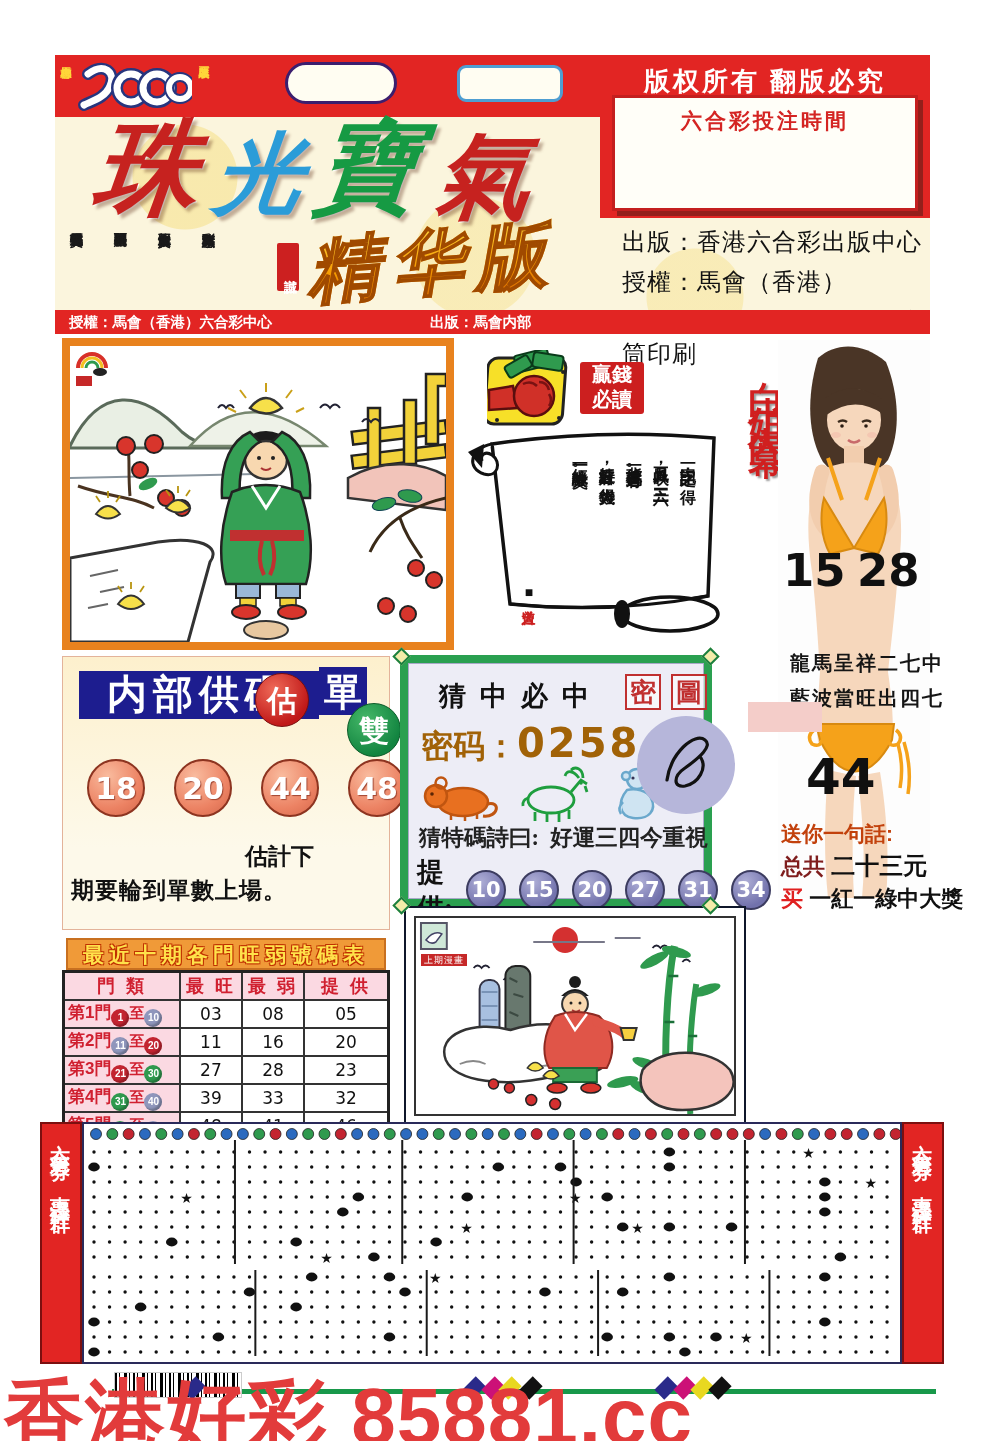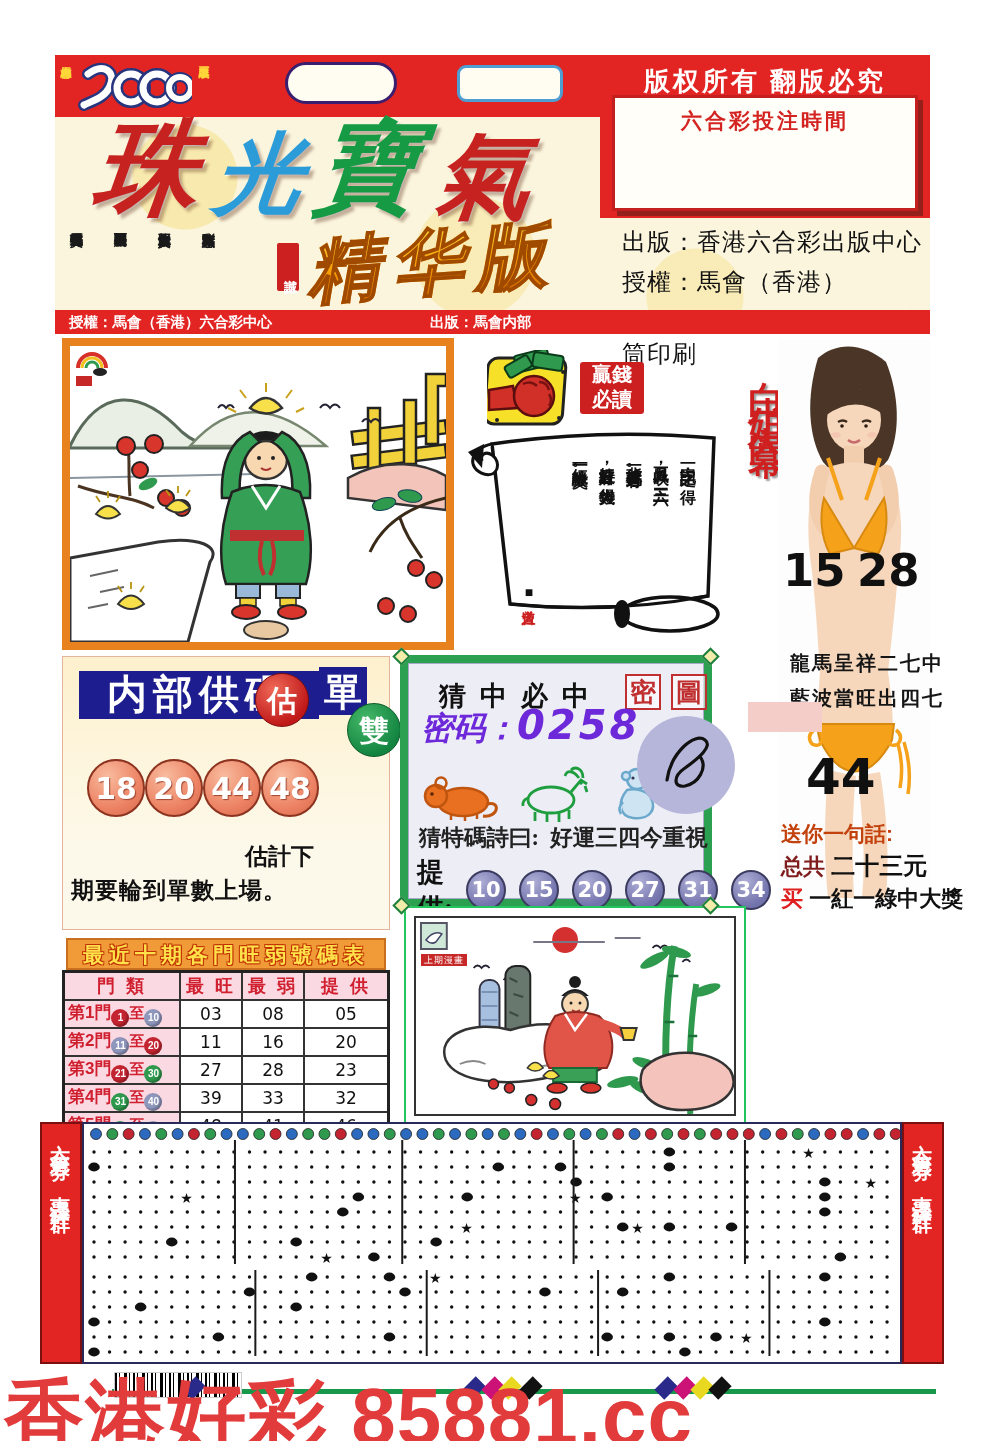--- a/index.html
+++ b/index.html
@@ -76,37 +76,37 @@
   
   .supply { left:62px; top:656px; width:328px; height:274px; background:linear-gradient(#fdf0cd,#fdf9ea 70%); border:1px solid #e3b39a; }
   .supply-bar { position:absolute; left:16px; top:14px; width:240px; height:48px; background:#1d1d8f; color:#fff;
     font-size:40px; font-weight:bold; text-align:center; line-height:48px; letter-spacing:6px; font-family:"Liberation Serif", serif; }
   .supply-dan { position:absolute; left:256px; top:10px; width:48px; height:48px; background:#1d1d8f; color:#fff;
     font-size:38px; font-weight:bold; text-align:center; line-height:50px; font-family:"Liberation Serif", serif; }
   .circ { position:absolute; width:54px; height:54px; border-radius:50%; color:#fff; font-weight:bold;
     font-size:30px; text-align:center; line-height:54px; font-family:"Liberation Serif", serif; }
   .supply-gu { left:192px; top:16px; background:radial-gradient(circle at 35% 30%, #ef6a58, #c01818 72%); border:1px solid #7a0e0e; }
   .supply-shuang { left:284px; top:46px; background:radial-gradient(circle at 35% 30%, #45b868, #128440 72%); border:1px solid #0a5a28; }
-  .supply-balls { position:absolute; left:24px; top:102px; display:flex; }
+  .supply-balls { position:absolute; left:24px; top:102px; display:flex; gap:29px; }
   .sball { width:58px; height:58px; border-radius:50%; background:radial-gradient(circle at 35% 28%, #f9bb9e, #ec8263 62%, #d4664a);
     border:2px solid #8d3420; color:#fff; font-size:30px; font-weight:bold; text-align:center; line-height:55px;
     text-shadow:1px 1px 1px #a04430; font-family:"DejaVu Sans", sans-serif; }
   .note-right { position:absolute; left:182px; top:184px; font-size:23px; font-weight:bold; color:#111; }
   .note-bottom { position:absolute; left:8px; top:218px; font-size:23px; font-weight:bold; color:#111; letter-spacing:1px; }
 
   
   .secret { left:400px; top:655px; width:312px; height:252px; background:#2aa050; }
   .secret-inner { position:absolute; inset:8px; background:#ededf6; border:1px solid #a8a8c8; }
   .corner { position:absolute; width:13px; height:13px; background:#f4ecaa; border:2px solid #1b8040; transform:rotate(45deg); z-index:3; }
   .s-title { position:absolute; left:30px; top:14px; font-size:27px; font-weight:bold; letter-spacing:14px; color:#111;
              font-family:"Liberation Serif", serif; }
   .s-seal { position:absolute; left:216px; top:10px; display:flex; gap:10px; }
   .s-seal span { width:36px; height:36px; border:2px solid #c03030; color:#c03030; font-size:26px; font-weight:bold;
                  text-align:center; line-height:34px; background:rgba(255,255,255,.55); font-family:"Liberation Serif", serif; }
-  .s-code { position:absolute; left:12px; top:38px; font-weight:bold; color:#6d28d9;font-style:italic; }
+  .s-code { position:absolute; left:12px; top:56px; font-weight:bold; color:#a16207; }
   .s-code .lab { font-size:32px; font-family:"Liberation Serif", serif; }
   .s-code .val { font-size:40px; letter-spacing:3px; font-family:"DejaVu Sans", sans-serif; }
   .s-animals { position:absolute; left:12px; top:102px; display:flex; gap:14px; align-items:flex-end; }
   .s-circle { position:absolute; left:228px; top:52px; width:98px; height:98px; border-radius:50%; background:#b6b6da; }
   .s-poem { position:absolute; left:10px; top:158px; font-size:22.5px; font-weight:bold; color:#222;
             font-family:"Liberation Serif", serif; white-space:nowrap; }
   .s-provide { position:absolute; left:8px; top:190px; display:flex; align-items:center; }
   .s-provide .lab { font-size:27px; font-weight:bold; font-family:"Liberation Serif", serif; color:#111; }
   .pball { width:40px; height:40px; border-radius:50%; margin-left:13px; background:radial-gradient(circle at 35% 28%, #aeaed6, #7272ac 70%);
     border:2px solid #3c3c60; color:#fff; font-size:21px; font-weight:bold; text-align:center; line-height:37px;
@@ -121,21 +121,21 @@
   .gatebox th { background:#fbd9e2; color:#d02030; font-size:18px; font-weight:bold; height:28px; border:2px solid #333; letter-spacing:3px; }
   .gatebox td { border:2px solid #333; height:26px; text-align:center; }
   .gcell { background:#fbd9e2; text-align:left !important; padding-left:3px; white-space:nowrap; }
   .gname { color:#d02030; font-weight:bold; font-size:17px; }
   .zhi { color:#d02030; font-weight:bold; font-size:15px; }
   .mini { display:inline-block; width:18px; height:18px; border-radius:50%; color:#fff; font-size:10px; font-weight:bold;
           text-align:center; line-height:18px; vertical-align:-3px; box-shadow:inset -2px -2px 2px rgba(0,0,0,.25); }
   .vcell { font-size:17px; color:#111; font-family:"DejaVu Sans", sans-serif; }
 
   
-  .comic2 { left:404px; top:906px; width:342px; height:220px; border:2px solid #22c55e; background:#fff; padding:8px; }
+  .comic2 { left:404px; top:906px; width:342px; height:220px; border:2px solid #0f172a; background:#fff; padding:8px; }
   .comic2-inner { width:100%; height:100%; border:2px solid #333; position:relative; background:#fff; }
   .c2badge-tag { position:absolute; left:5px; top:36px; background:#c62828; color:#fff; font-size:9px; line-height:12px;
                  padding:0 3px; letter-spacing:1px; }
 
   
   .bstrip { top:1122px; width:42px; height:242px; background:#e22523; border:2px solid #7c0f0f; display:flex; justify-content:center; }
   .bstrip-l { left:40px; } .bstrip-r { left:902px; }
   .bstrip .txt { writing-mode:vertical-rl; text-orientation:upright; color:#fff; font-size:20px; font-weight:bold; letter-spacing:6px; margin-top:4px; }
   .matrix { left:82px; top:1122px; width:820px; height:242px; background:#fff; border:2px solid #2a2a5a; }
 

